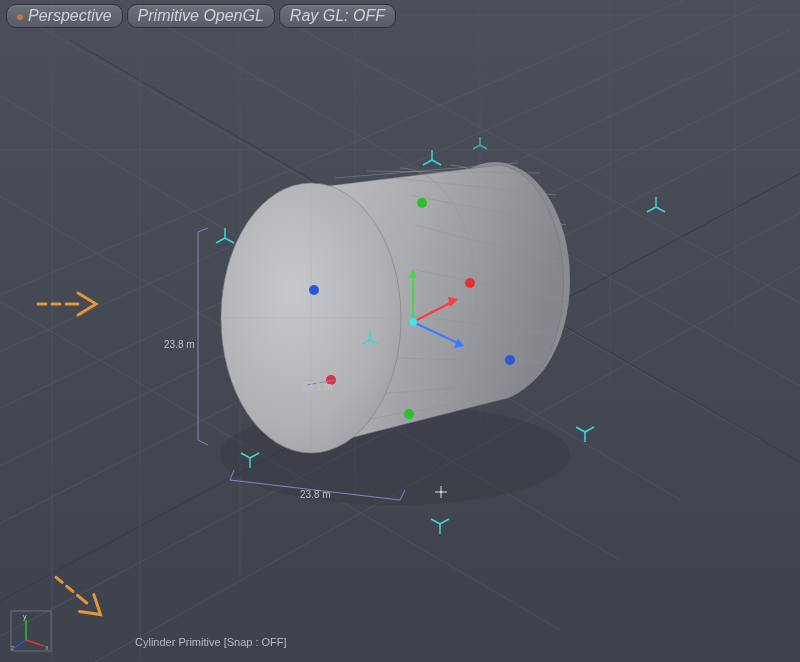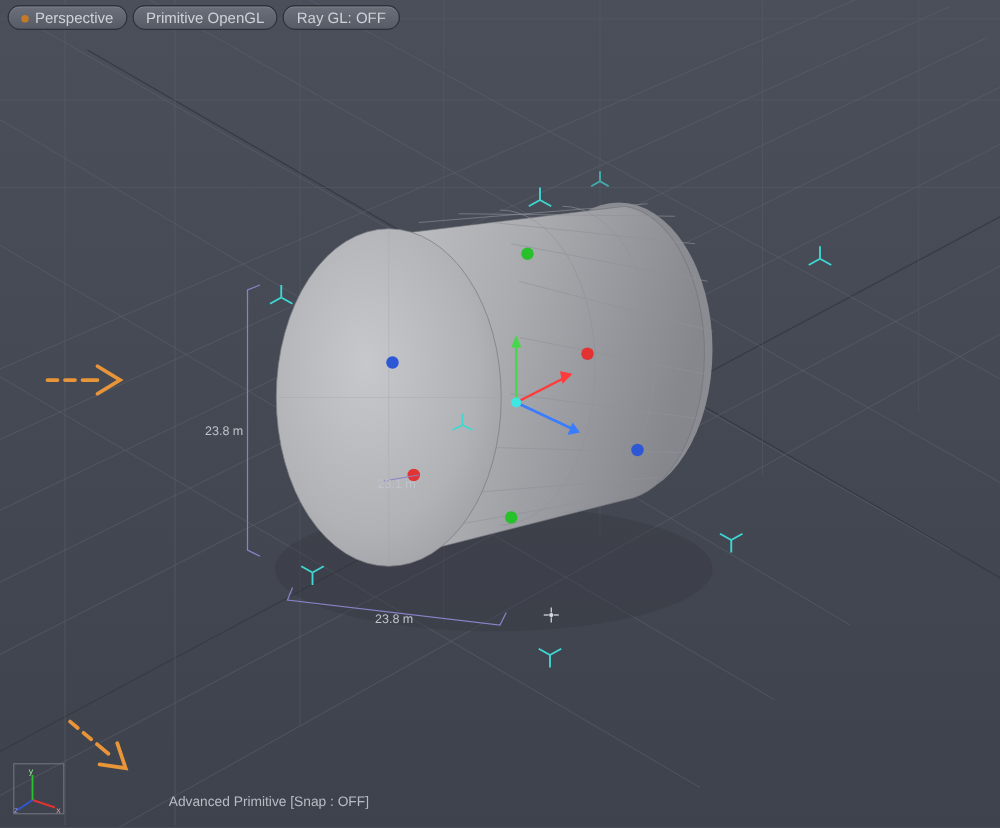--- a/index.html
+++ b/index.html
@@ -22,26 +22,27 @@
     position: absolute;
     top: 4px;
     left: 6px;
     display: flex;
     gap: 4px;
     z-index: 50;
   }
   .topbtn {
     background: linear-gradient(#6c707a, #575b66);
     color: #cfd2d8;
-    font-size: 12px;
+    font-size: 16px;
     padding: 2px 10px;
     border-radius: 10px;
     border: 1px solid #2e313a;
     cursor: pointer;
     box-shadow: inset 0 1px 0 rgba(255,255,255,0.1);
+    font-style: italic;
   }
   .topbtn.perspective::before {
     content: "";
     display: inline-block;
     width: 6px;
     height: 6px;
     background: #c57a2a;
     border-radius: 50%;
     margin-right: 5px;
     vertical-align: middle;
@@ -294,15 +295,15 @@
     <text x="13" y="9" font-size="7" fill="#9e9">y</text>
     <text x="1" y="40" font-size="7" fill="#99e">z</text>
   </svg>
 
   <div class="topbar">
     <div class="topbtn perspective">Perspective</div>
     <div class="topbtn">Primitive OpenGL</div>
     <div class="topbtn">Ray GL: OFF</div>
   </div>
 
-  <div class="status">Advanced Primitive  [Snap : OFF]</div>
+  <div class="status">Cylinder Primitive  [Snap : OFF]</div>
 
 </div>
 
 </body></html>

